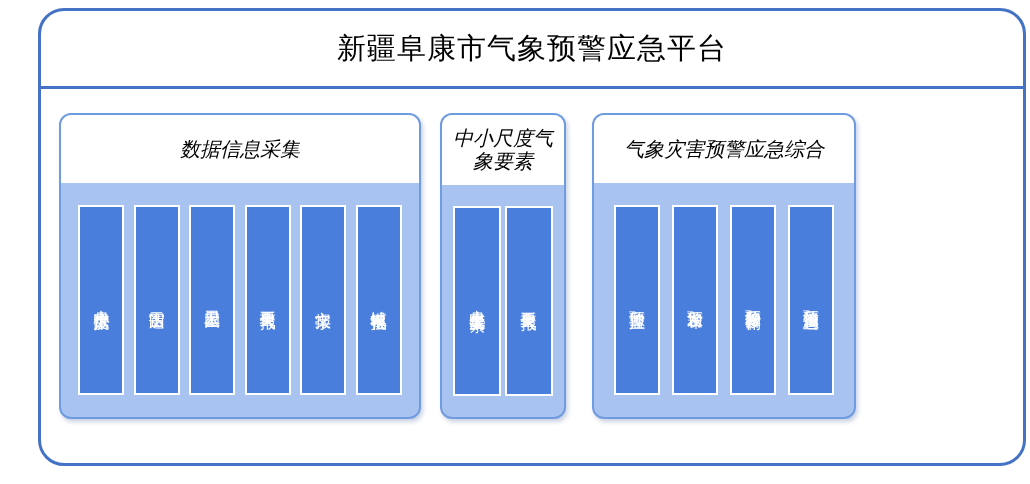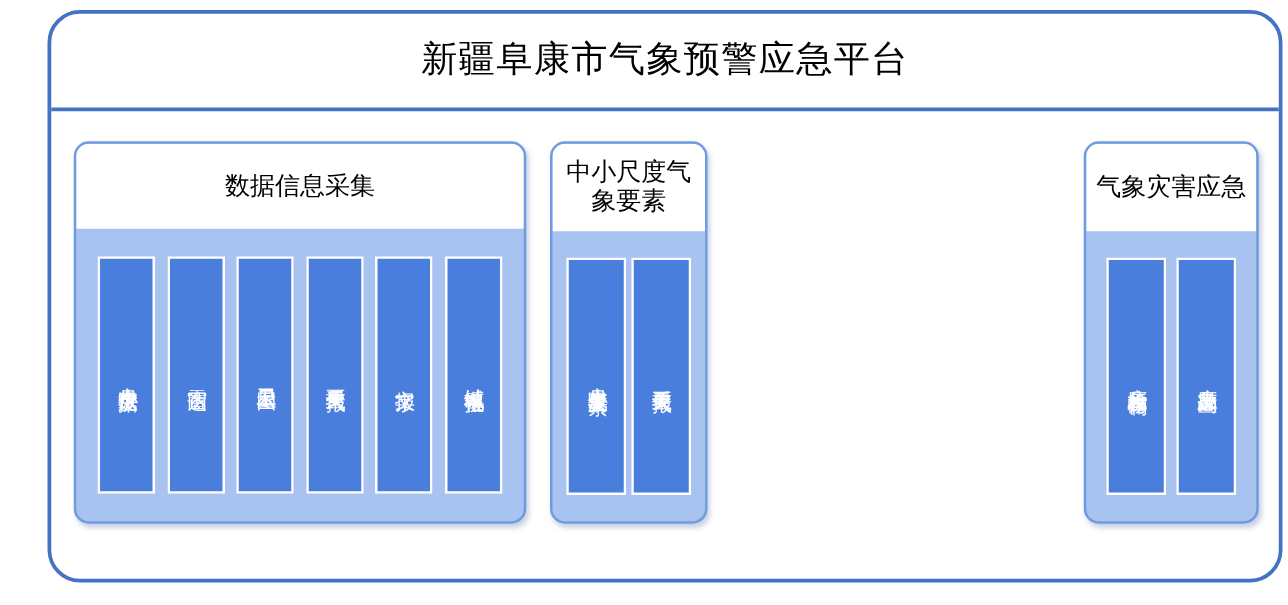--- a/index.html
+++ b/index.html
@@ -75,20 +75,21 @@
 
   .group-header {
     height: 68px;
     background: #ffffff;
     display: flex;
     align-items: center;
     justify-content: center;
     text-align: center;
     padding: 0 6px;
     box-sizing: border-box;
+    font-style: italic;
   }
 
   .group-title {
     font-size: 20px;
     line-height: 1.15;
     color: #000000;
     font-weight: 500;
   }
 
   .group-body {
@@ -186,29 +187,35 @@
       <div class="group-body">
         <div class="item-box">
           <span class="item-label">中小尺度气象要素</span>
         </div>
         <div class="item-box">
           <span class="item-label">重要天气报</span>
         </div>
       </div>
     </div>
 
-
-    <div class="group-panel" id="group-3">
+    <div class="group-panel" id="group-2">
       <div class="group-header">
-        <span class="group-title">气象灾害应急</span>
+        <span class="group-title">气象灾害预警应急综合</span>
       </div>
       <div class="group-body">
         <div class="item-box">
-          <span class="item-label">应急分析与制作</span>
-        </div>
-        <div class="item-box">
-          <span class="item-label">应急产品查询</span>
+          <span class="item-label">预警监控</span>
+        </div>
+        <div class="item-box">
+          <span class="item-label">预警发布</span>
+        </div>
+        <div class="item-box">
+          <span class="item-label">预警分析制作</span>
+        </div>
+        <div class="item-box">
+          <span class="item-label">预警信息查询</span>
         </div>
       </div>
     </div>
+
 
   </div>
 </div>
 
 </body></html>

